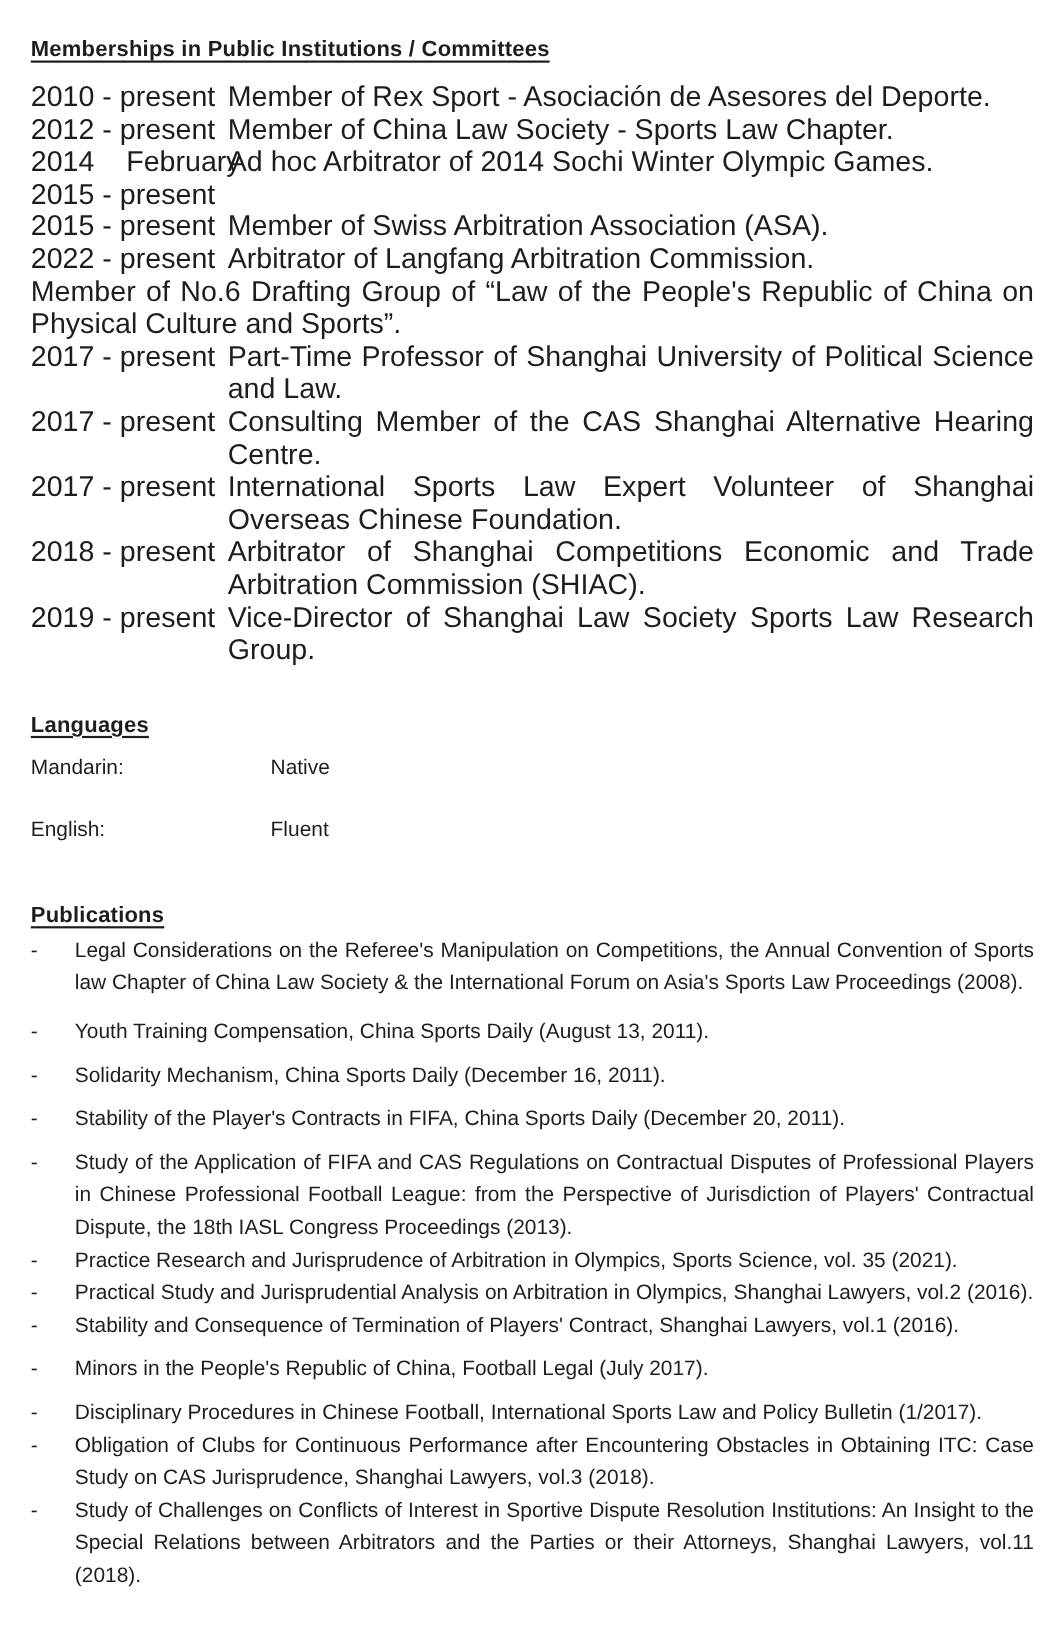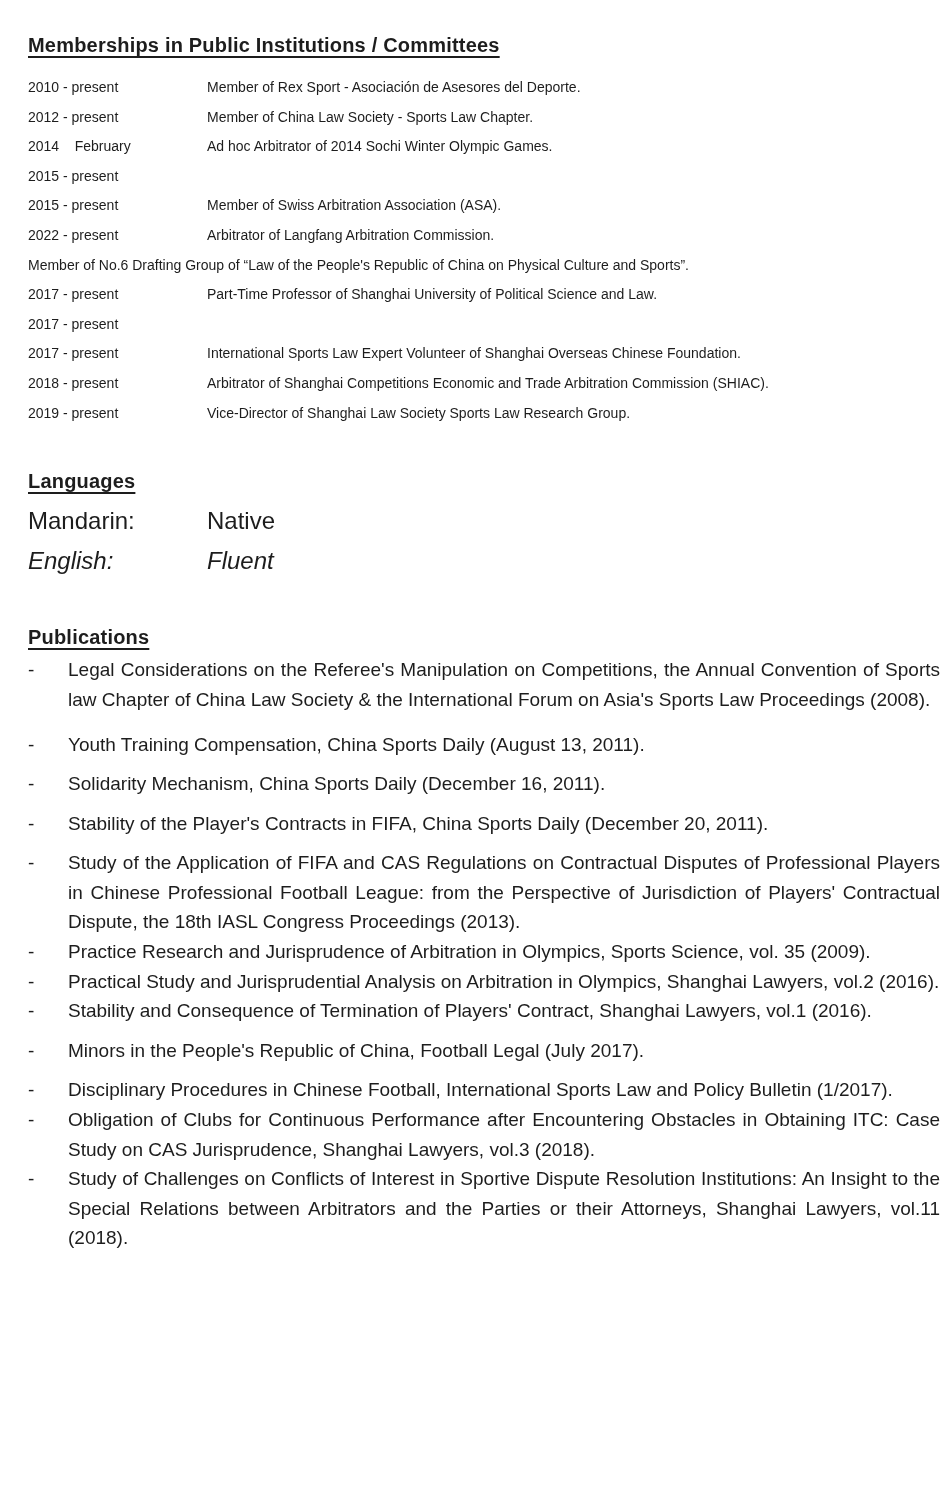--- a/index.html
+++ b/index.html
@@ -26,41 +26,42 @@
     font-weight: bold;
     text-decoration: underline;
     text-decoration-thickness: 2px;
     text-underline-offset: 4px;
     letter-spacing: 0.2px;
   }
   
   .m-rows { margin-top: 16px; }
   .m-row {
     display: flex;
-    font-size: 14px;
+    font-size: 26px;
     line-height: 29.6px;
   }
   .m-date {
     flex: none;
     width: 179px;
     white-space: pre;
   }
   .m-desc {
     flex: 1;
     text-align: justify;
   }
   
   .languages-section { margin-top: 41px; }
   .lang-rows { margin-top: 13px; }
   .lang-row {
     display: flex;
-    font-size: 24px;
+    font-size: 19px;
     line-height: 29.6px;
-  }
-  .lang-row + .lang-row { margin-top: 10px; font-style: italic; }
+    gap: 39px;
+  }
+  .lang-row + .lang-row { margin-top: 27px; }
   .lang-label { flex: none; width: 179px; }
   .lang-value { flex: 1; }
   
   .publications-section { margin-top: 50px; }
   .pub-list { margin-top: 6px; }
   .pub-item {
     display: flex;
     font-size: 19px;
     line-height: 29.6px;
     margin-bottom: 10px;
@@ -123,20 +124,21 @@
         <span class="m-desc">Member of No.6 Drafting Group of “Law of the People's Republic of China on Physical Culture and Sports”.</span>
       </div>
 
       <div class="m-row">
         <span class="m-date">2017 - present</span>
         <span class="m-desc">Part-Time Professor of Shanghai University of Political Science and Law.</span>
       </div>
 
       <div class="m-row">
         <span class="m-date">2017 - present</span>
+        <span class="m-desc">Consulting Member of the CAS Shanghai Alternative Hearing Centre.</span>
       </div>
 
       <div class="m-row">
         <span class="m-date">2017 - present</span>
         <span class="m-desc">International Sports Law Expert Volunteer of Shanghai Overseas Chinese Foundation.</span>
       </div>
 
       <div class="m-row">
         <span class="m-date">2018 - present</span>
         <span class="m-desc">Arbitrator of Shanghai Competitions Economic and Trade Arbitration Commission (SHIAC).</span>
@@ -188,21 +190,21 @@
         <span class="pub-text"><span class="it">Stability of the Player's Contracts in FIFA</span><span>, China Sports Daily (December 20, 2011).</span></span>
       </div>
 
       <div class="pub-item">
         <span class="pub-bullet">-</span>
         <span class="pub-text"><span class="it">Study of the Application of FIFA and CAS Regulations on Contractual Disputes of Professional Players in Chinese Professional Football League: from the Perspective of Jurisdiction of Players' Contractual Dispute</span><span>, the 18th IASL Congress Proceedings (2013).</span></span>
       </div>
 
       <div class="pub-item">
         <span class="pub-bullet">-</span>
-        <span class="pub-text"><span class="it">Practice Research and Jurisprudence of Arbitration in Olympics</span><span>, Sports Science, vol. 35 (2009).</span></span>
+        <span class="pub-text"><span class="it">Practice Research and Jurisprudence of Arbitration in Olympics</span><span>, Sports Science, vol. 35 (2021).</span></span>
       </div>
 
       <div class="pub-item">
         <span class="pub-bullet">-</span>
         <span class="pub-text"><span class="it">Practical Study and Jurisprudential Analysis on Arbitration in Olympics</span><span>, Shanghai Lawyers, vol.2 (2016).</span></span>
       </div>
 
       <div class="pub-item">
         <span class="pub-bullet">-</span>
         <span class="pub-text"><span class="it">Stability and Consequence of Termination of Players' Contract</span><span>, Shanghai Lawyers, vol.1 (2016).</span></span>

